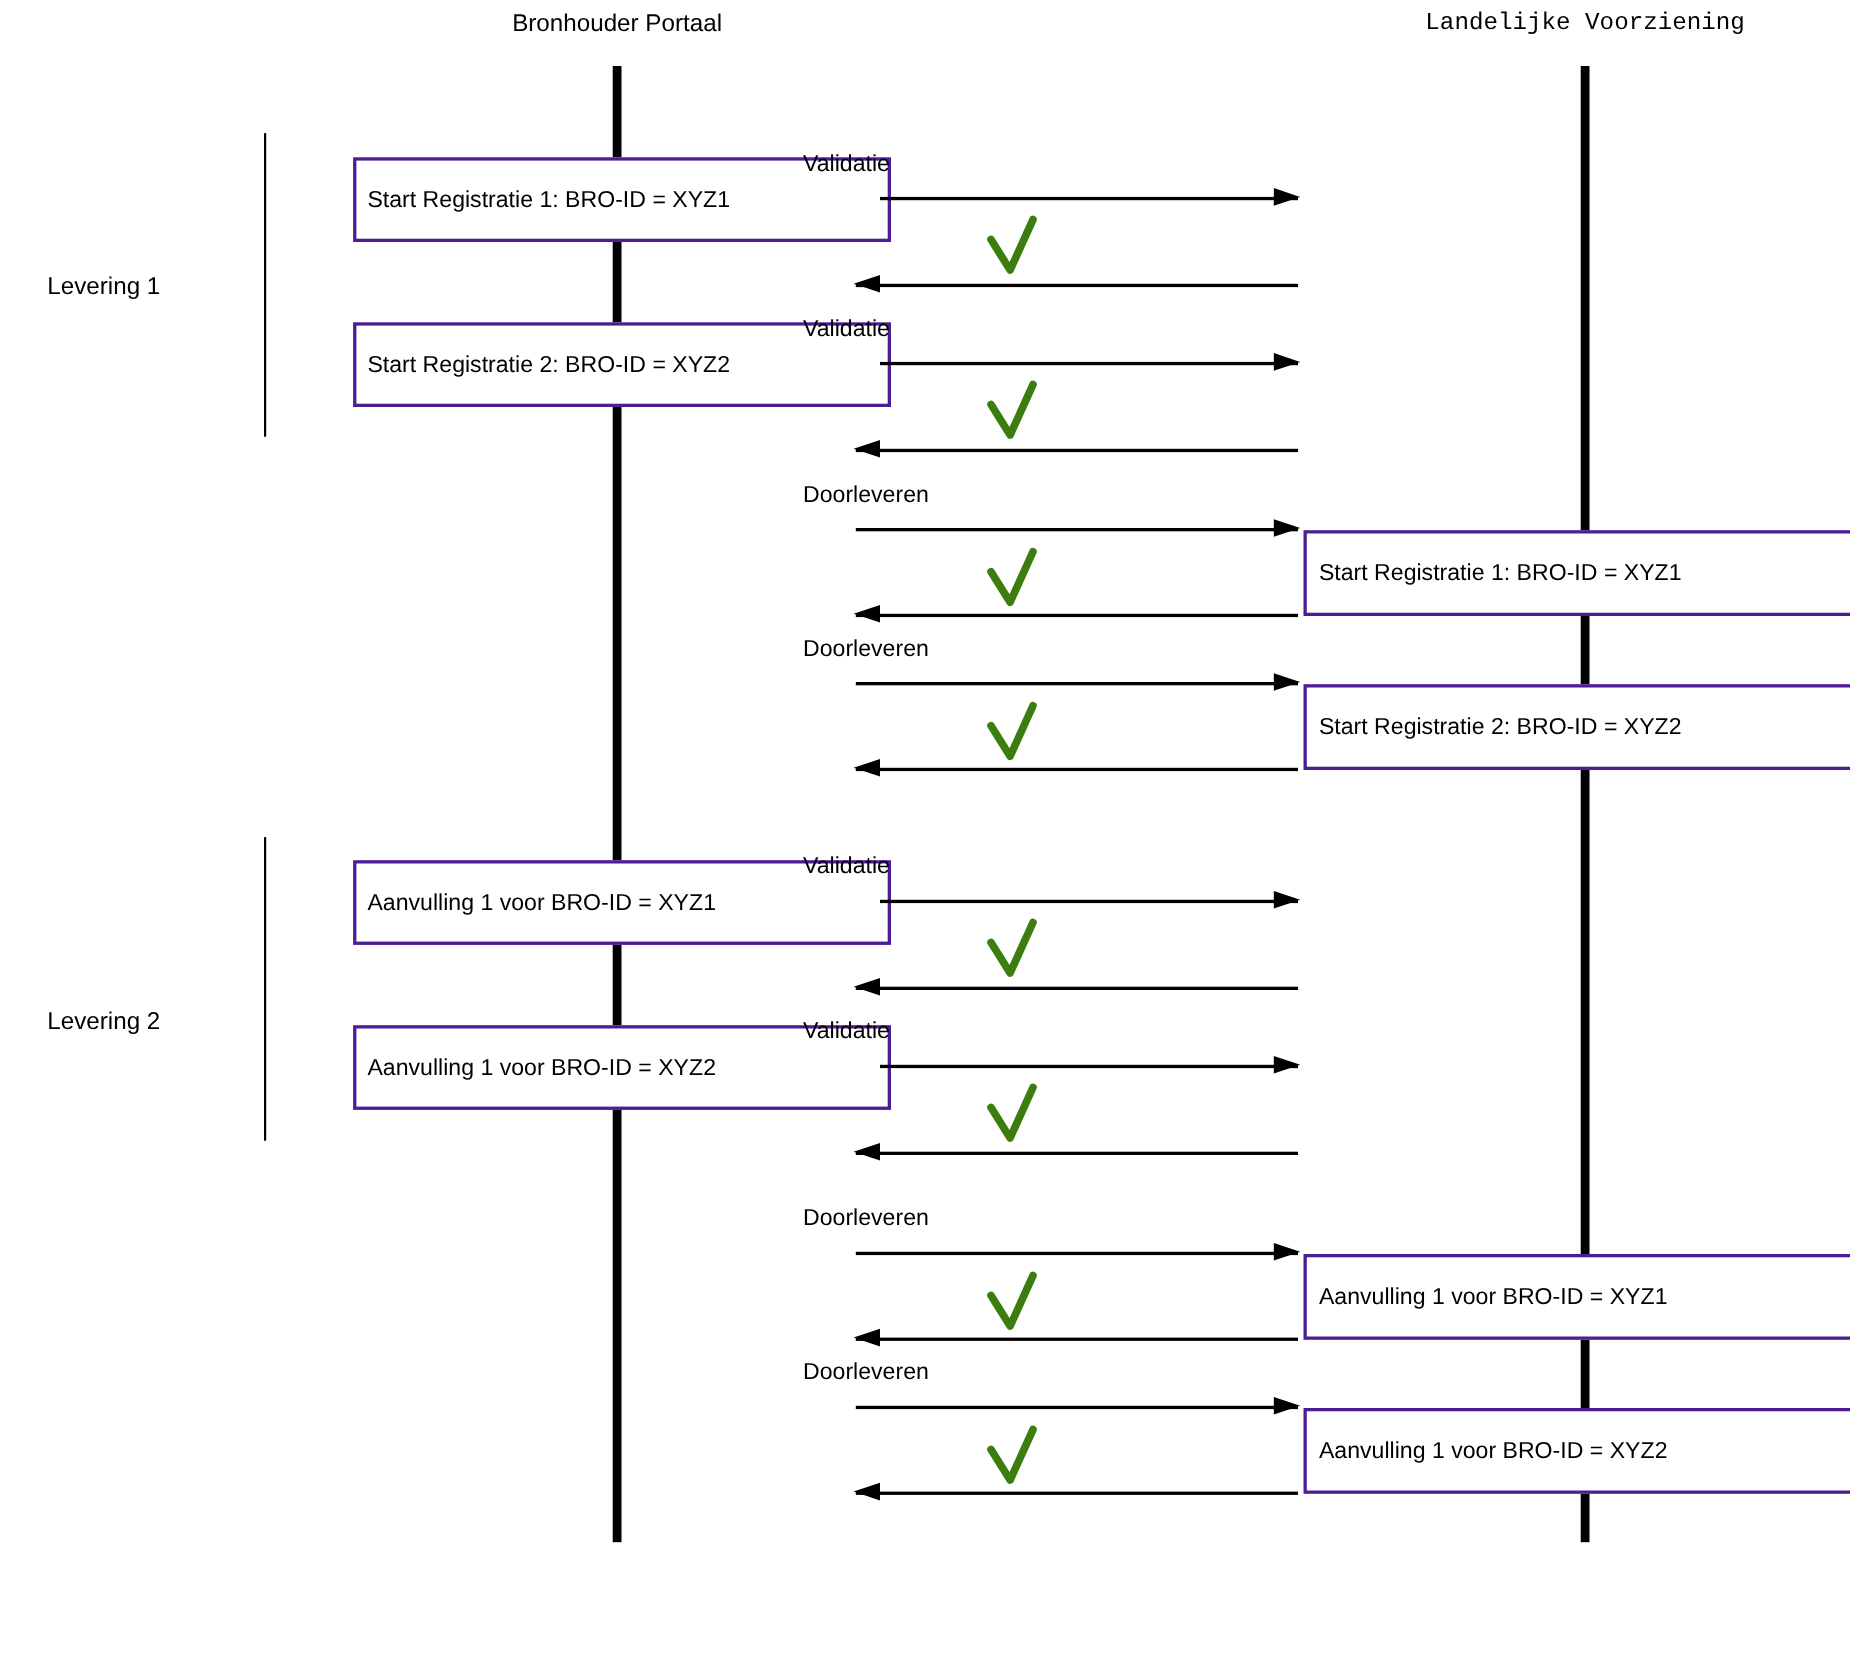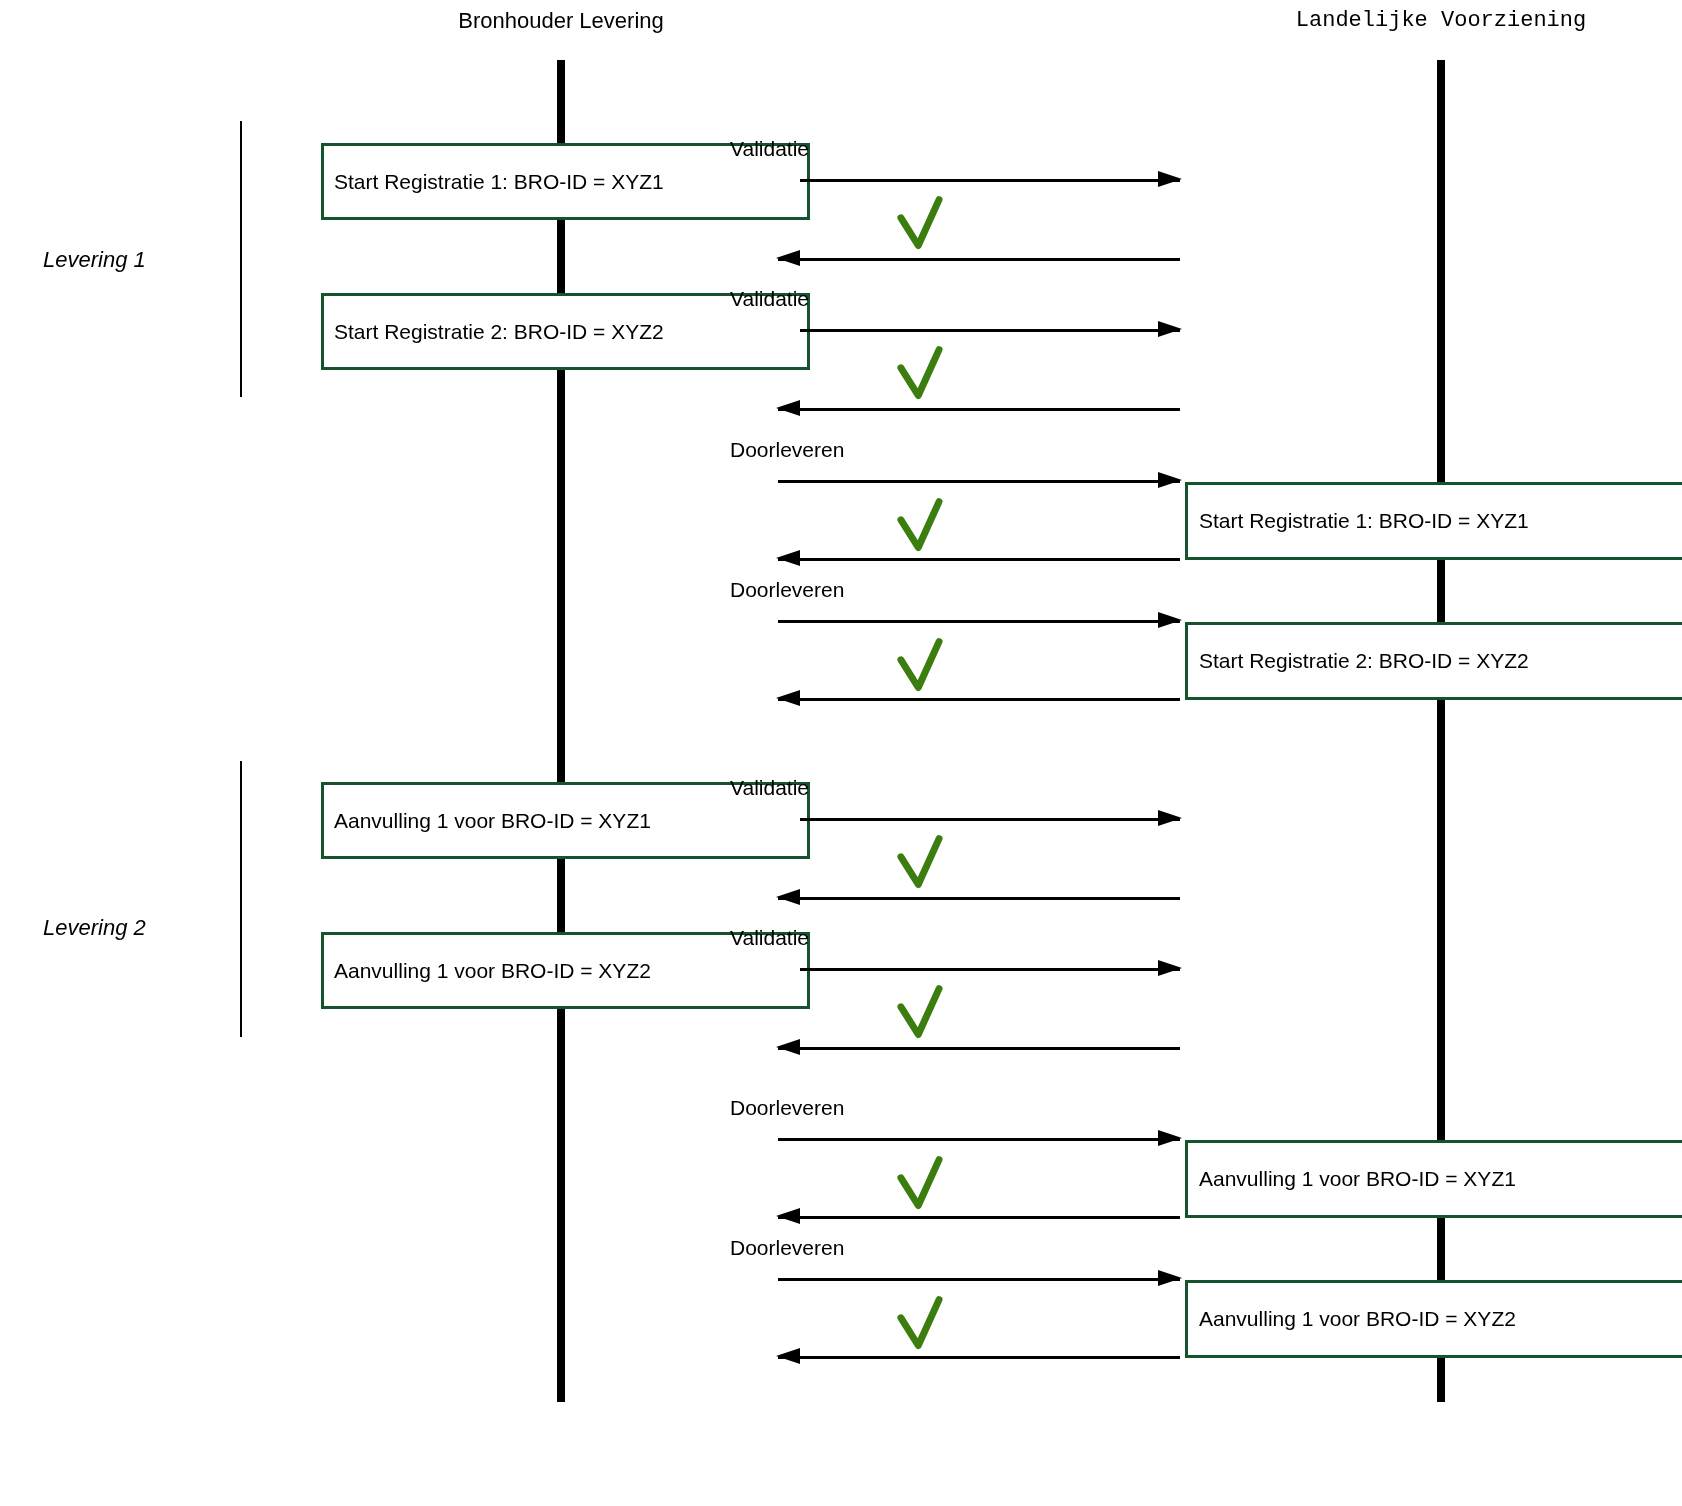--- a/index.html
+++ b/index.html
@@ -7,23 +7,23 @@
     position:relative; width:1682px; height:1506px; background:#ffffff;
     font-family:"Liberation Sans", sans-serif; color:#000;
     overflow:hidden;
   }
   .lane-title {
     position:absolute; top:8px; transform:translateX(-50%);
     font-size:22px; white-space:nowrap;
   }
   .lifeline { position:absolute; width:8px; top:60px; height:1342px; background:#000; z-index:1; }
   .bracket  { position:absolute; width:2px; height:276px; background:#000; left:240px; z-index:1; }
-  .section-label { position:absolute; left:43px; width:170px; font-size:22px; z-index:3;font-style:italic; }
+  .section-label { position:absolute; left:43px; width:170px; font-size:22px; z-index:3; }
   .msg-box {
-    position:absolute; background:#fff; border:3px solid #14532d; z-index:2;
+    position:absolute; background:#fff; border:3px solid #4c1d95; z-index:2;
     display:flex; align-items:center; font-size:21px; white-space:nowrap;
   }
   .msg-box.lbox { left:321px; width:473px; height:71px; padding-left:10px; }
   .msg-box.rbox { left:1185px; width:487px; height:72px; padding-left:11px; }
   .msg-label { position:absolute; left:730px; width:400px; text-align:left; font-size:21px; z-index:3; }
   .arrow { position:absolute; height:3px; background:#000; z-index:3; }
   .arrow.right::after {
     content:""; position:absolute; right:-2px; top:-8px; width:0; height:0;
     border-left:24px solid #000; border-top:8px solid transparent; border-bottom:8px solid transparent;
   }
@@ -31,21 +31,21 @@
     content:""; position:absolute; left:-2px; top:-8px; width:0; height:0;
     border-right:24px solid #000; border-top:8px solid transparent; border-bottom:8px solid transparent;
   }
   .check { position:absolute; left:894px; width:52px; height:62px; z-index:3; }
 </style>
 </head>
 <body>
 
 <div class="canvas">
 
-  <div class="lane-title" style="left:561px;">Bronhouder Levering</div>
+  <div class="lane-title" style="left:561px;">Bronhouder Portaal</div>
   <div class="lane-title" style="left:1441px;font-family:Liberation Mono, monospace;">Landelijke Voorziening</div>
 
   <div class="lifeline" style="left:557px;"></div>
   <div class="lifeline" style="left:1437px;"></div>
 
   <div class="bracket" style="top:121px;"></div>
   <div class="bracket" style="top:761px;"></div>
   <div class="section-label" style="top:247px;">Levering 1</div>
   <div class="section-label" style="top:877px;margin-top:38px;">Levering 2</div>
 

